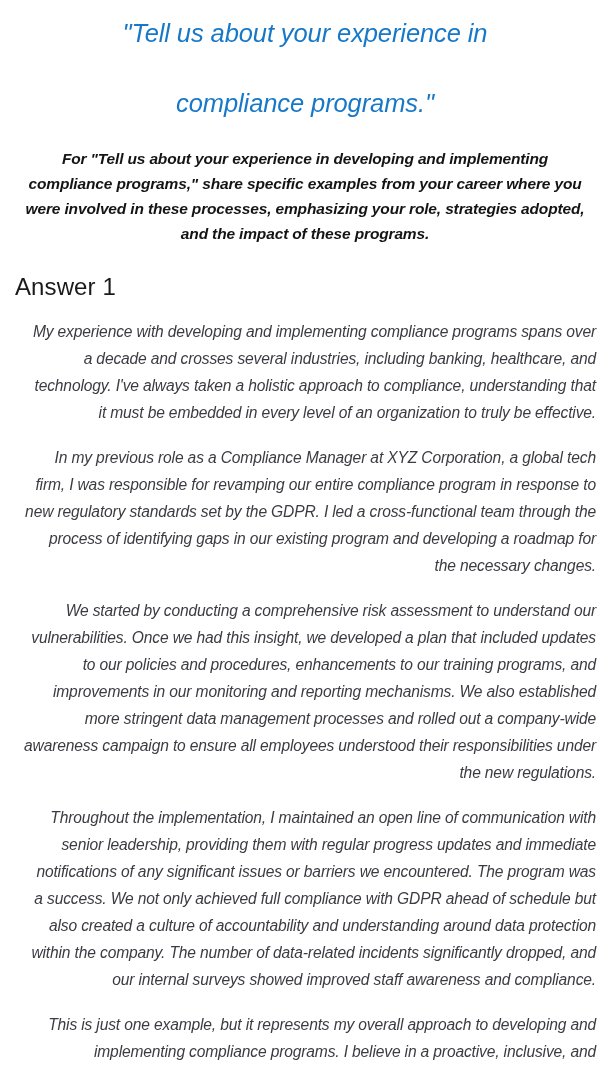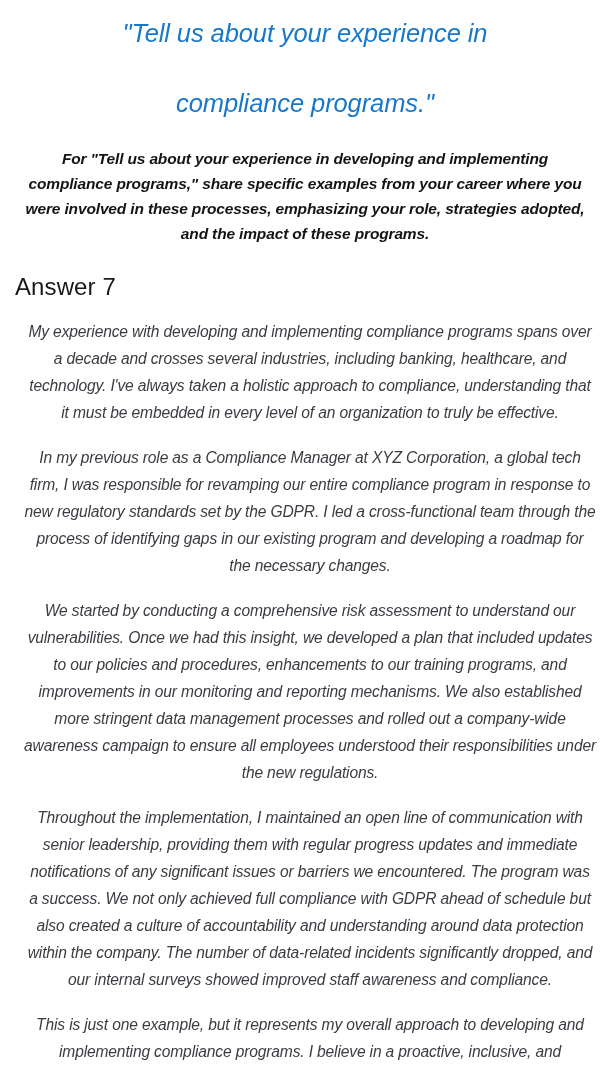--- a/index.html
+++ b/index.html
@@ -61,41 +61,41 @@
   }
 
   .answer-body p {
     margin: 0 0 18px 10px;
     font-style: italic;
     font-weight: 400;
     font-size: 15.6px;
     line-height: 27px;
     color: #3b3b42;
     letter-spacing: -0.15px;
-    text-align: center;
+    text-align: right;
   }
 
   .answer-body p:last-child {
     margin-bottom: 0;
   }
 </style>
 </head>
 <body>
 
 <div class="page">
 
   <h1 class="question-title">
     <span>"Tell us about your experience in</span><br>
     <br>
     <span>compliance programs."</span>
   </h1>
 
   <p class="question-subtitle">For "Tell us about your experience in developing and implementing compliance programs," share specific examples from your career where you were involved in these processes, emphasizing your role, strategies adopted, and the impact of these programs.</p>
 
-  <h2 class="answer-heading">Answer 7</h2>
+  <h2 class="answer-heading">Answer 1</h2>
 
   <div class="answer-body">
     <p>My experience with developing and implementing compliance programs spans over a decade and crosses several industries, including banking, healthcare, and technology. I've always taken a holistic approach to compliance, understanding that it must be embedded in every level of an organization to truly be effective.</p>
     <p>In my previous role as a Compliance Manager at XYZ Corporation, a global tech firm, I was responsible for revamping our entire compliance program in response to new regulatory standards set by the GDPR. I led a cross-functional team through the process of identifying gaps in our existing program and developing a roadmap for the necessary changes.</p>
     <p>We started by conducting a comprehensive risk assessment to understand our vulnerabilities. Once we had this insight, we developed a plan that included updates to our policies and procedures, enhancements to our training programs, and improvements in our monitoring and reporting mechanisms. We also established more stringent data management processes and rolled out a company-wide awareness campaign to ensure all employees understood their responsibilities under the new regulations.</p>
     <p>Throughout the implementation, I maintained an open line of communication with senior leadership, providing them with regular progress updates and immediate notifications of any significant issues or barriers we encountered. The program was a success. We not only achieved full compliance with GDPR ahead of schedule but also created a culture of accountability and understanding around data protection within the company. The number of data-related incidents significantly dropped, and our internal surveys showed improved staff awareness and compliance.</p>
     <p>This is just one example, but it represents my overall approach to developing and implementing compliance programs. I believe in a proactive, inclusive, and comprehensive approach, which is not just about avoiding penalties but about protecting the company, its employees, and its reputation.</p>
   </div>
 
 </div>

